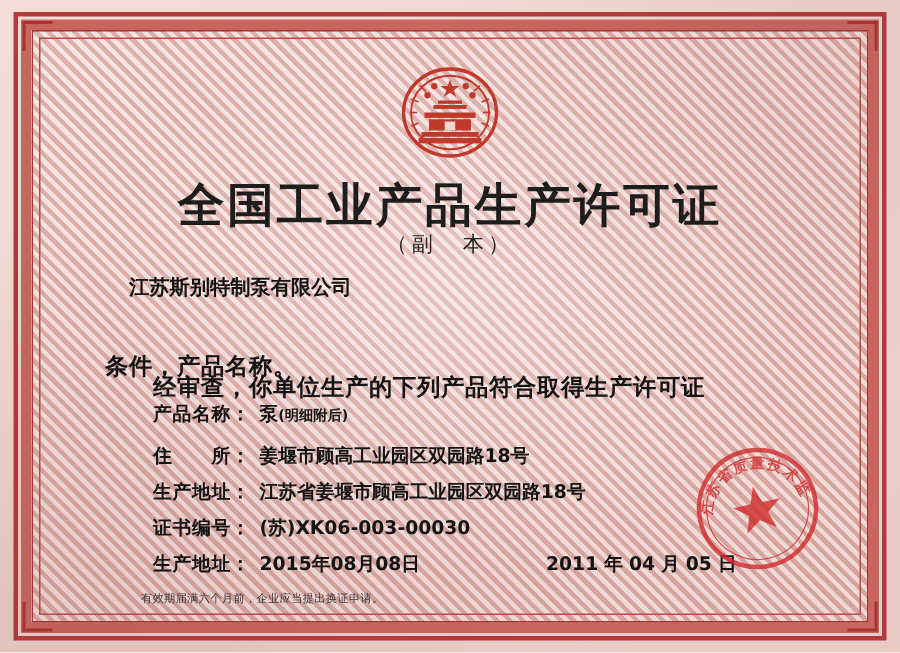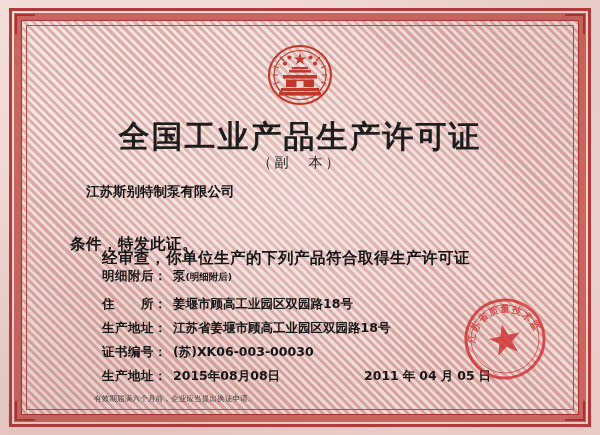--- a/index.html
+++ b/index.html
@@ -270,24 +270,24 @@
   </div>
 
   <div class="content">
 
     <div class="main-title">全国工业产品生产许可证</div>
     <div class="sub-title">（副　本）</div>
 
     <div class="company">江苏斯别特制泵有限公司</div>
 
     <div class="body-line1">经审查，你单位生产的下列产品符合取得生产许可证</div>
-    <div class="body-line2">条件，特发此证。</div>
+    <div class="body-line2">条件，产品名称。</div>
 
     <div class="field f-product">
-      <span class="label">明细附后：</span><span class="value">泵</span><span class="small">(明细附后)</span>
+      <span class="label">产品名称：</span><span class="value">泵</span><span class="small">(明细附后)</span>
     </div>
 
     <div class="field f-address">
       <span class="label">住　　所：</span><span class="value">姜堰市顾高工业园区双园路18号</span>
     </div>
 
     <div class="field f-prodsite">
       <span class="label">生产地址：</span><span class="value">江苏省姜堰市顾高工业园区双园路18号</span>
     </div>
 

